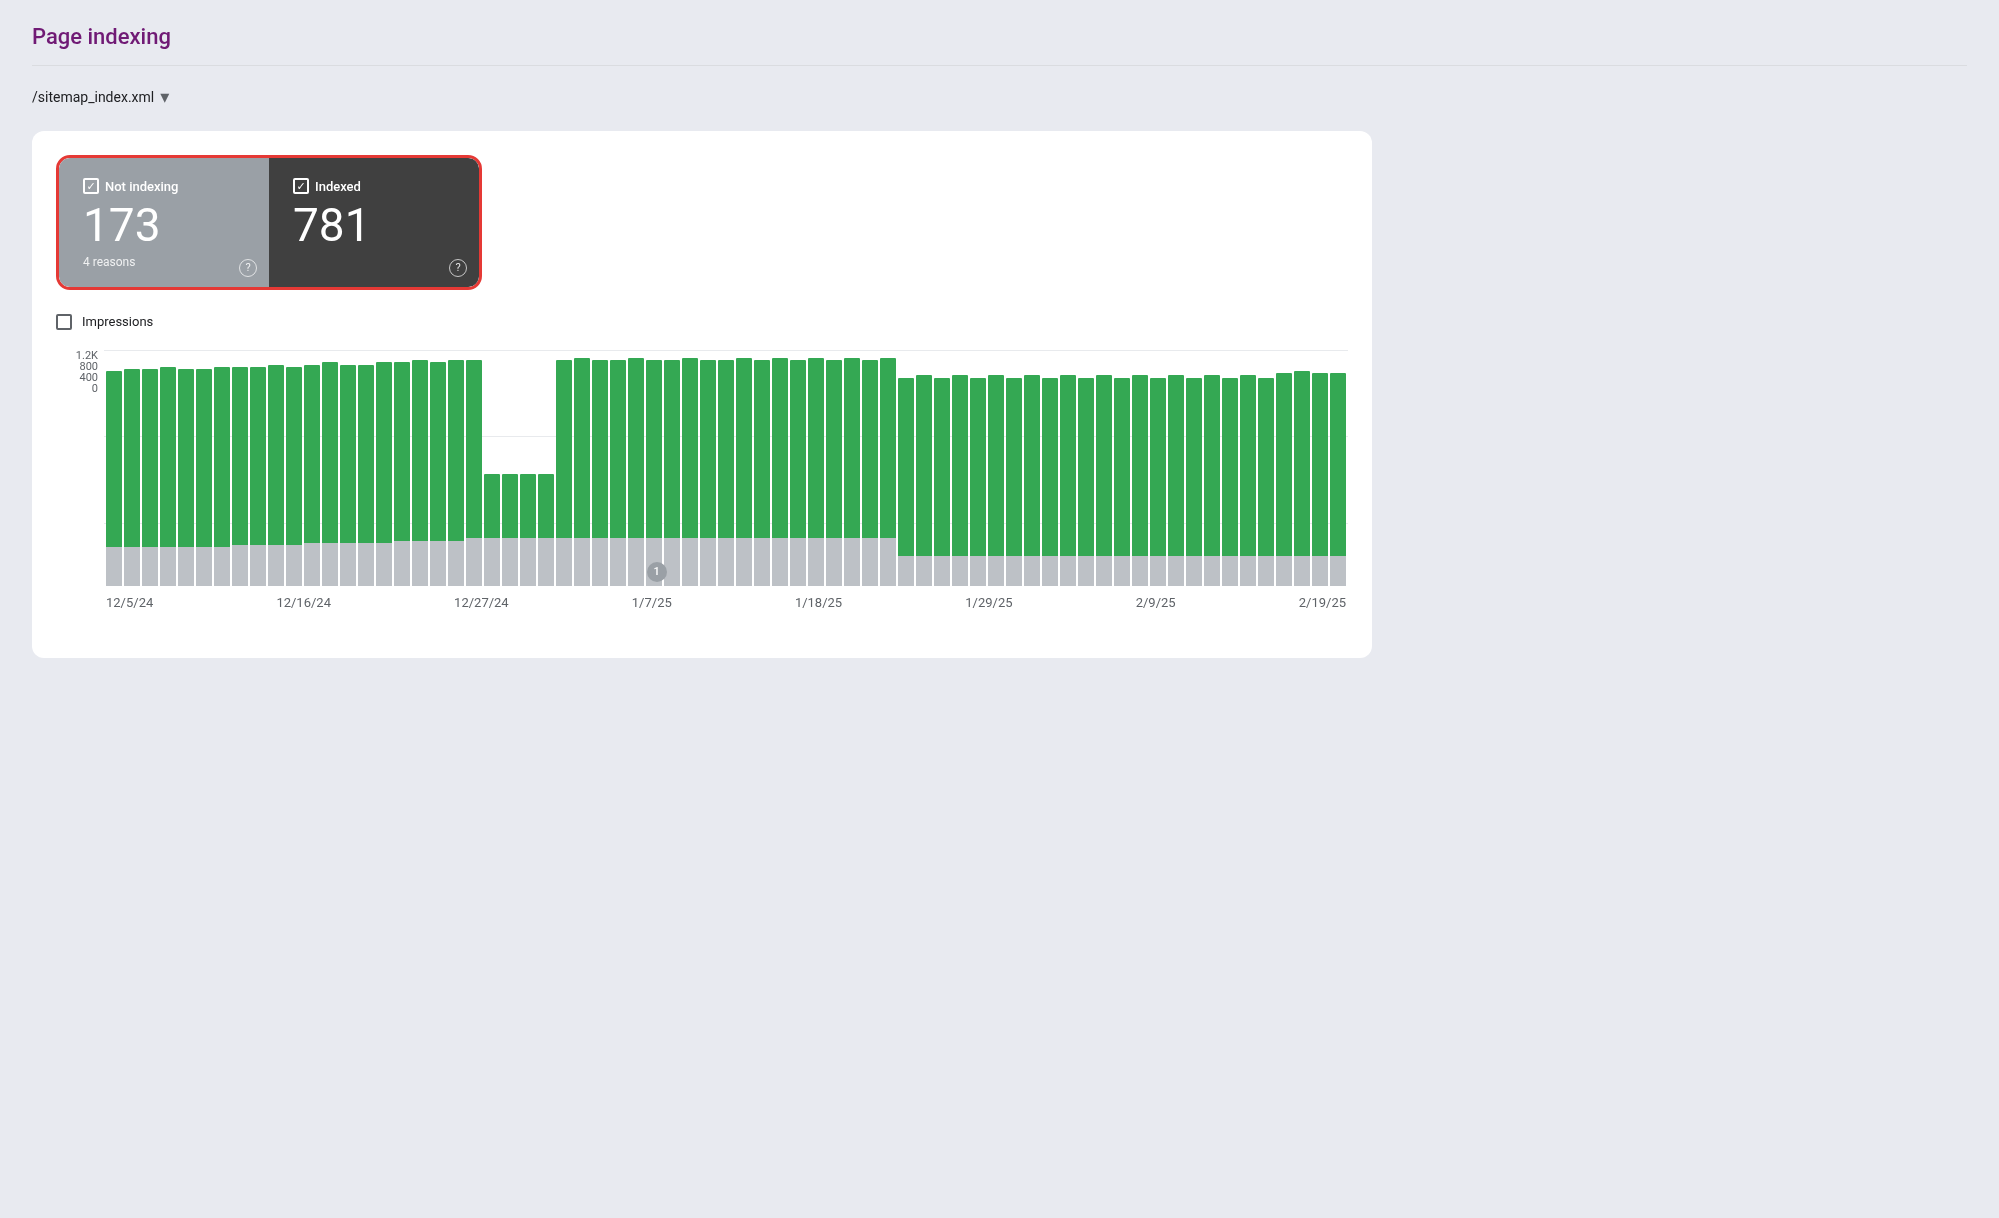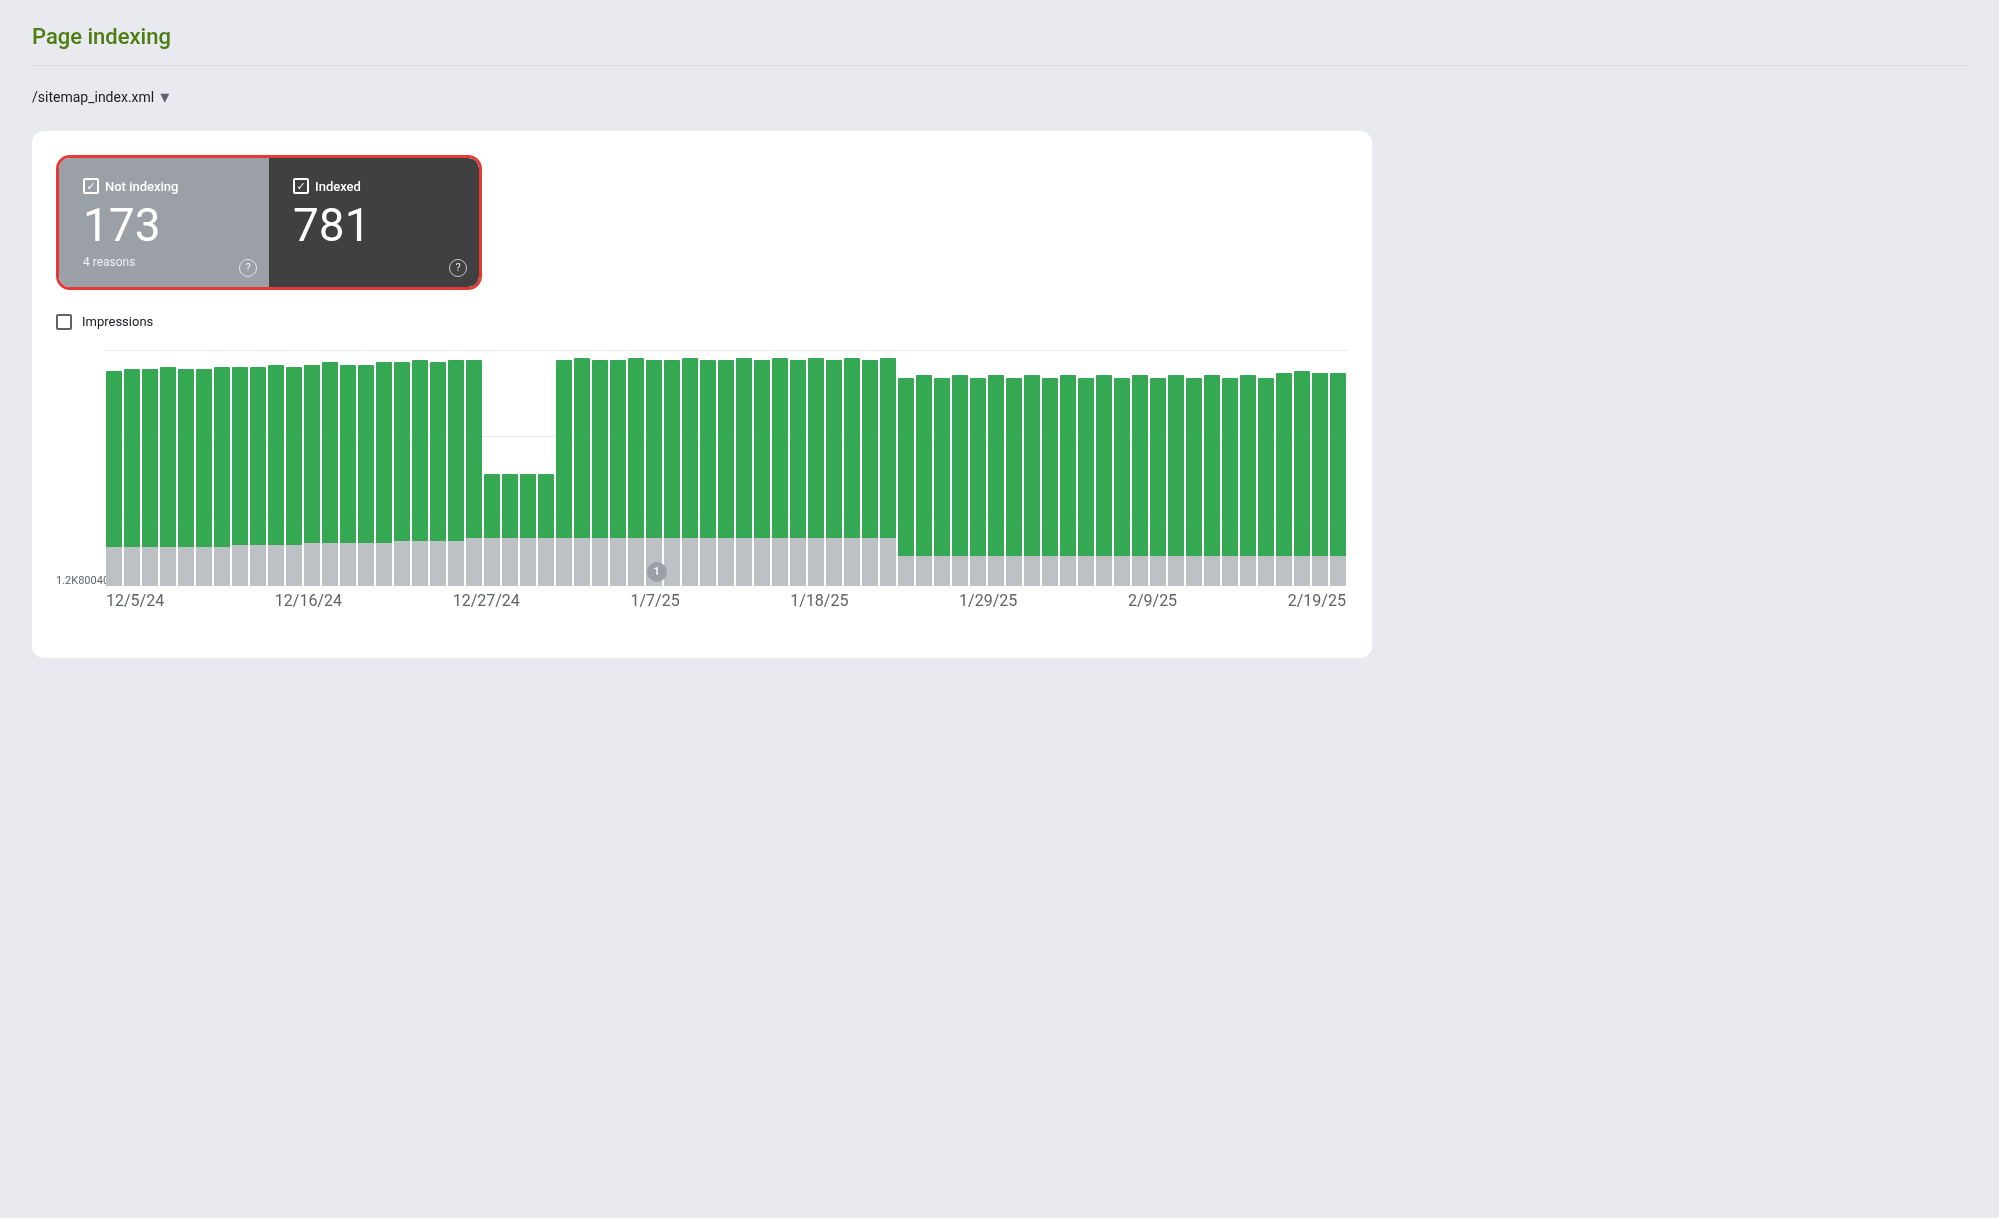--- a/index.html
+++ b/index.html
@@ -6,21 +6,21 @@
     body {
       font-family: 'Google Sans', Roboto, Arial, sans-serif;
       background: #e8eaf0;
       min-height: 1218px;
       padding: 24px 32px;
       color: #202124;
     }
     .page-title {
       font-size: 22px;
       font-weight: 500;
-      color: #4d7c0f;
+      color: #701a75;
       margin-bottom: 16px;
     }
     .divider {
       border: none;
       border-top: 1px solid #dadce0;
       margin-bottom: 20px;
     }
     .sitemap-selector {
       display: flex;
       align-items: center;
@@ -157,22 +157,21 @@
     }
     .grid-line {
       position: absolute;
       left: 0; right: 0;
       border-top: 1px solid #e8eaed;
     }
     .y-axis {
       position: absolute;
       left: 0; top: 0; bottom: 24px; width: 48px;
       display: flex;
-      flex-direction: row;
-      justify-content: space-between;
+      flex-direction: column;
       align-items: flex-end;
       padding-right: 6px;
       padding-bottom: 0;
     }
     .y-tick {
       font-size: 11px;
       color: #5f6368;
       line-height: 1;
     }
     .bars-wrapper {
@@ -201,21 +200,21 @@
       width: 100%;
     }
     .x-axis {
       position: absolute;
       left: 48px; right: 0; bottom: 0;
       display: flex;
       justify-content: space-between;
       padding: 0 2px;
     }
     .x-tick {
-      font-size: 16px;
+      font-size: 13px;
       color: #5f6368;
     }
     
     .chart-marker {
       position: absolute;
       bottom: 28px;
       left: calc(48px + 42%);
       width: 20px;
       height: 20px;
       background: #9aa0a6;

